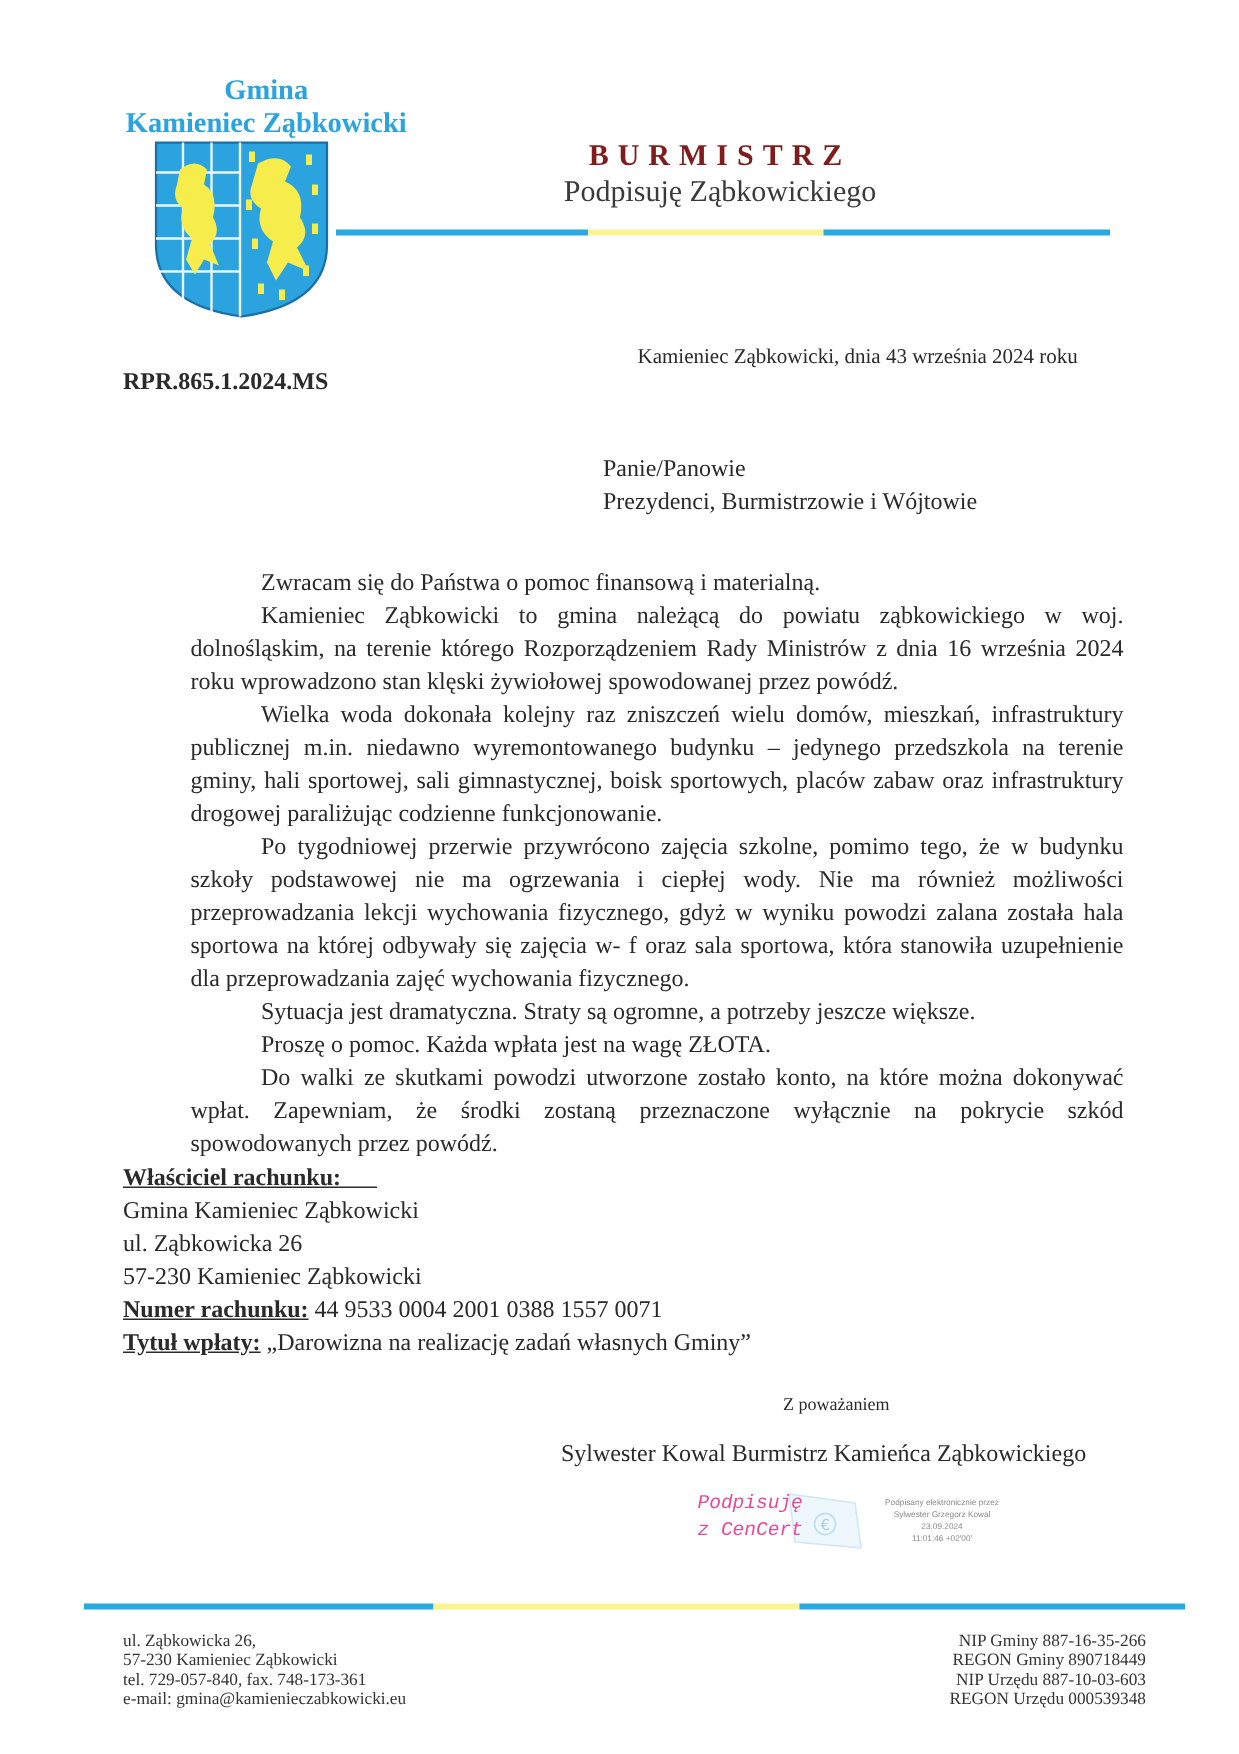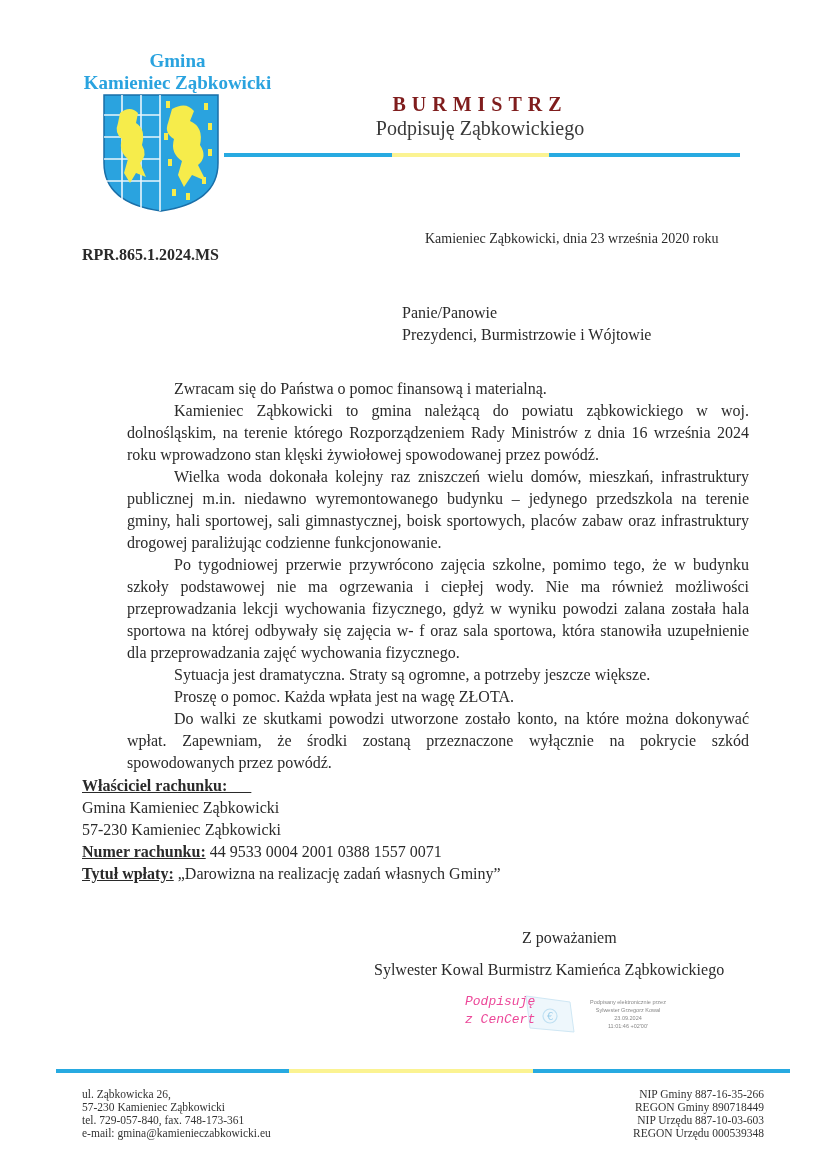--- a/index.html
+++ b/index.html
@@ -14,21 +14,21 @@
   .blue { background: #27aae1; }
   .yellow { background: #fbf392; }
   .date { left: 425px; top: 231px; font-size: 14px; }
   .ref { left: 82px; top: 246px; font-size: 16px; font-weight: bold; }
   .addressee { left: 402px; top: 302px; font-size: 16px; font-weight: normal; line-height: 22px; }
   .body { left: 82px; top: 378px; width: 667px; font-size: 16px; line-height: 22px; text-align: justify; }
   .body p { margin: 0; }
   .body p.ind { text-indent: 47px; margin-left: 45px; }
   .acct { left: 82px; top: 775px; font-size: 16px; line-height: 22px; }
   .acct .lbl { font-weight: bold; text-decoration: underline; }
-  .closing { left: 522px; top: 929px; font-size: 16px; }
+  .closing { left: 522px; top: 929px; font-size: 12px; }
   .signer { left: 374px; top: 961px; font-size: 16px; }
   .sig-logo { left: 460px; top: 990px; width: 120px; height: 48px; }
   .sig-logo .txt { position: absolute; left: 5px; top: 3px; font-family: Liberation Mono, monospace; font-style: italic; color: #ec4899; font-size: 13px; line-height: 18px; }
   .sig-meta { left: 583px; top: 998px; width: 90px; text-align: center; font-family: "Liberation Sans", sans-serif; font-size: 5.5px; line-height: 8px; color: #888; }
   .footer-left { left: 82px; top: 1088px; font-size: 11.5px; line-height: 13px; color: #333; }
   .footer-right { right: 62px; top: 1088px; font-size: 11.5px; line-height: 13px; color: #333; text-align: right; }
 </style>
 </head>
 <body>
 
@@ -65,41 +65,42 @@
 
 <div class="abs burm-title">BURMISTRZ</div>
 <div class="abs burm-sub">Podpisuję Ząbkowickiego</div>
 
 <div class="abs tri-line" style="left:224px; top:153px; width:516px;">
   <span class="blue" style="width:168px;"></span>
   <span class="yellow" style="width:157px;"></span>
   <span class="blue" style="width:191px;"></span>
 </div>
 
-<div class="abs date">Kamieniec Ząbkowicki, dnia 23 września 2020 roku</div>
+<div class="abs date">Kamieniec Ząbkowicki, dnia 43 września 2024 roku</div>
 <div class="abs ref">RPR.865.1.2024.MS</div>
 
 <div class="abs addressee">
   <div>Panie/Panowie</div>
   <div>Prezydenci, Burmistrzowie i Wójtowie</div>
 </div>
 
 <div class="abs body">
   <p class="ind">Zwracam się do Państwa o pomoc finansową i materialną.</p>
   <p class="ind">Kamieniec Ząbkowicki to gmina należącą do powiatu ząbkowickiego w woj. dolnośląskim, na terenie którego Rozporządzeniem Rady Ministrów z dnia 16 września 2024 roku wprowadzono stan klęski żywiołowej spowodowanej przez powódź.</p>
   <p class="ind">Wielka woda dokonała kolejny raz zniszczeń wielu domów, mieszkań, infrastruktury publicznej m.in. niedawno wyremontowanego budynku – jedynego przedszkola na terenie gminy, hali sportowej, sali gimnastycznej, boisk sportowych, placów zabaw oraz infrastruktury drogowej paraliżując codzienne funkcjonowanie.</p>
   <p class="ind">Po tygodniowej przerwie przywrócono zajęcia szkolne, pomimo tego, że w  budynku szkoły podstawowej nie ma ogrzewania i ciepłej wody. Nie ma również możliwości przeprowadzania lekcji wychowania fizycznego, gdyż w wyniku powodzi zalana została hala sportowa na której odbywały się zajęcia w- f oraz sala sportowa, która stanowiła uzupełnienie dla przeprowadzania zajęć wychowania fizycznego.</p>
   <p class="ind">Sytuacja jest dramatyczna. Straty są ogromne, a potrzeby jeszcze większe.</p>
   <p class="ind">Proszę o pomoc. Każda wpłata jest na wagę ZŁOTA.</p>
   <p class="ind">Do walki ze skutkami powodzi utworzone zostało konto, na które można dokonywać wpłat. Zapewniam, że środki zostaną przeznaczone wyłącznie na pokrycie szkód spowodowanych przez powódź.</p>
 </div>
 
 <div class="abs acct">
   <div><span class="lbl" style="white-space:pre;">Właściciel rachunku:      </span></div>
   <div>Gmina Kamieniec Ząbkowicki</div>
+  <div>ul. Ząbkowicka 26</div>
   <div>57-230 Kamieniec Ząbkowicki</div>
   <div><span class="lbl">Numer rachunku:</span><span style="white-space:pre;"> 44 9533 0004 2001 0388 1557 0071</span></div>
   <div><span class="lbl">Tytuł wpłaty:</span><span style="white-space:pre;text-align:center;"> „Darowizna na realizację zadań własnych Gminy”</span></div>
 </div>
 
 <div class="abs closing">Z poważaniem</div>
 <div class="abs signer">Sylwester Kowal Burmistrz Kamieńca Ząbkowickiego</div>
 
 <div class="abs sig-logo">
   <svg style="position:absolute; left:60px; top:2px;" width="58" height="44" viewBox="0 0 58 44">

